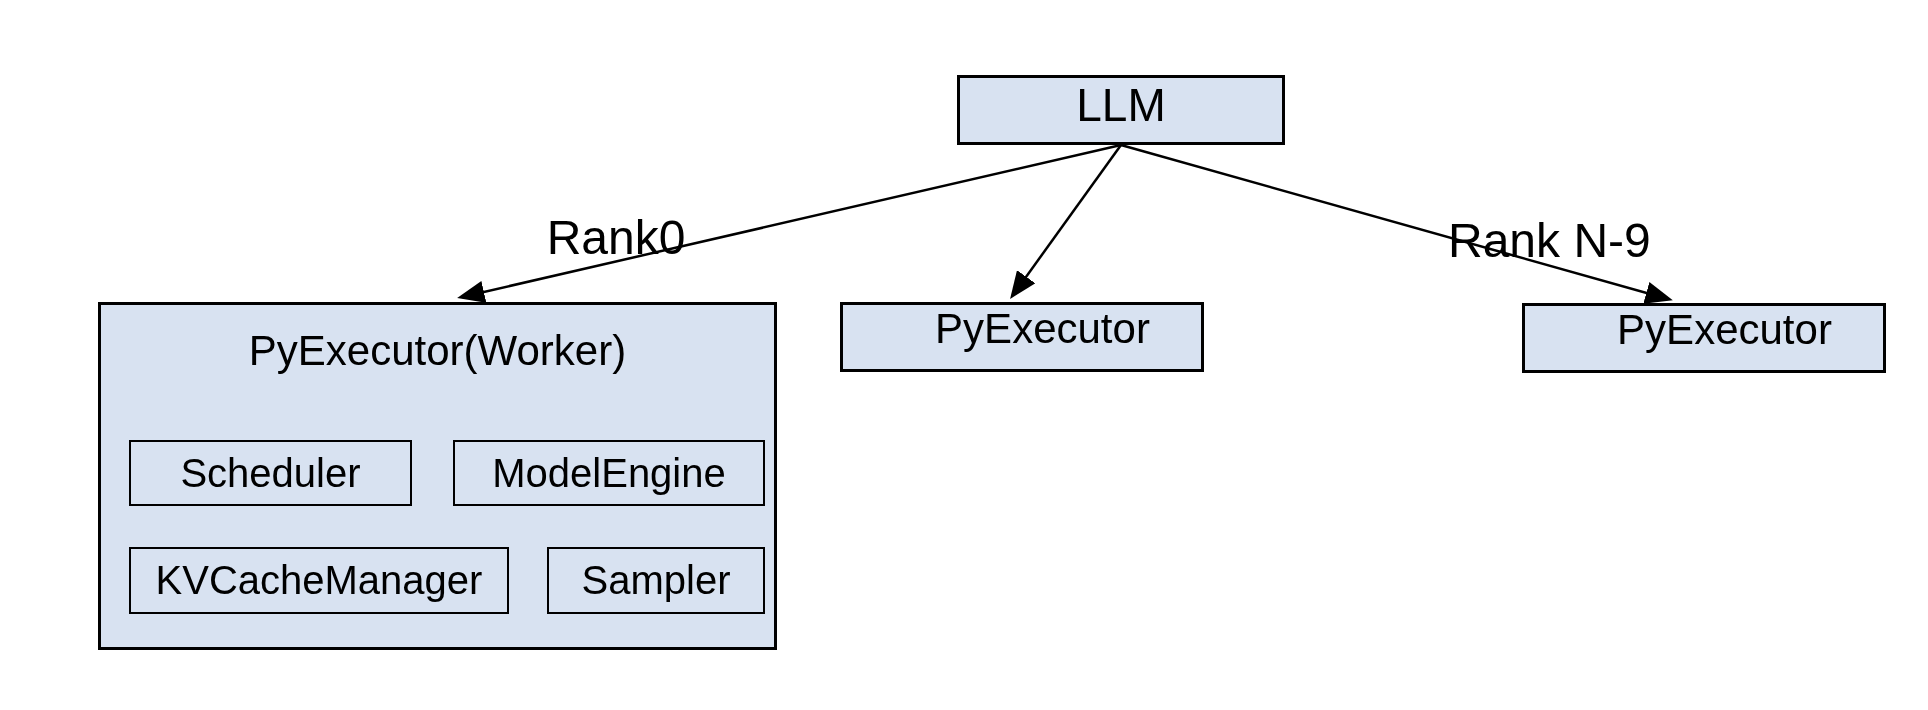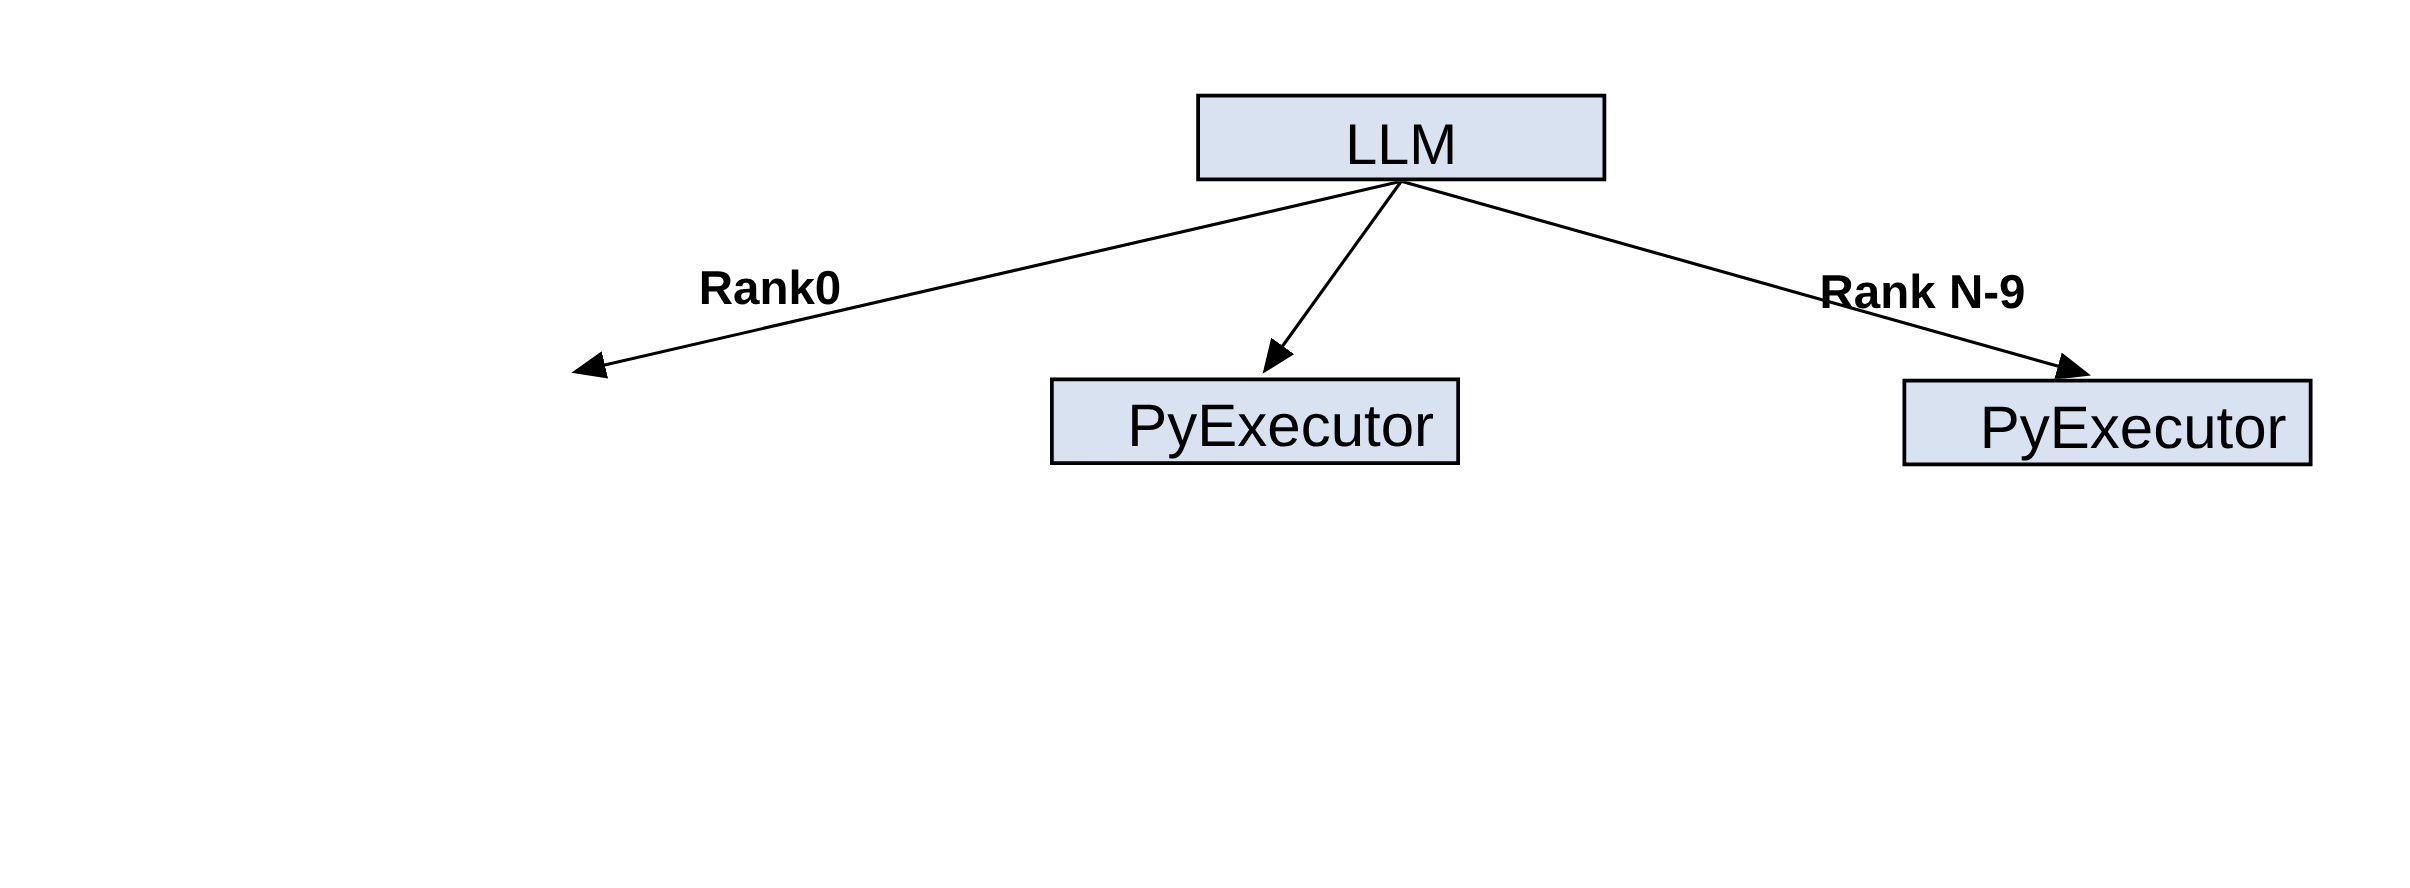--- a/index.html
+++ b/index.html
@@ -15,39 +15,39 @@
     font-family: "Liberation Sans", "DejaVu Sans", sans-serif;
     color: #000000;
     overflow: hidden;
   }
   .node {
     position: absolute;
     background: #d8e2f1;
     border: 3px solid #000000;
     box-sizing: border-box;
     display: flex;
-    align-items: flex-end;
+    align-items: flex-start;
     justify-content: center;
   }
   .node-label {
     white-space: nowrap;
   }
   
   .llm-box {
     left: 957px;
     top: 75px;
     width: 328px;
     height: 70px;
     font-size: 46px;
   }
   
   .exec-box {
-    width: 328px;
+    width: 364px;
     height: 70px;
-    font-size: 48px;
+    font-size: 42px;
     padding-left: 41px;
   }
   .exec-rank1 { left: 840px; top: 302px; }
   .exec-rankN { left: 1522px; top: 303px; }
   
   .worker-box {
     position: absolute;
     left: 98px;
     top: 302px;
     width: 679px;
@@ -75,24 +75,23 @@
     justify-content: center;
     font-size: 40px;
   }
   .comp-scheduler     { left: 28px;  top: 135px; width: 283px; height: 66px; }
   .comp-modelengine   { left: 352px; top: 135px; width: 312px; height: 66px; }
   .comp-kvcache       { left: 28px;  top: 242px; width: 380px; height: 67px; }
   .comp-sampler       { left: 446px; top: 242px; width: 218px; height: 67px; }
   
   .edge-label {
     position: absolute;
-    font-size: 38px;
+    font-size: 48px;
     white-space: nowrap;
     text-align: center;
-    font-weight: bold;
   }
   .edge-rank0 { left: 540px;  top: 210px; width: 152px; }
   .edge-rank1 { left: 885px;  top: 210px; width: 152px; }
   .edge-rankN { left: 1448px; top: 213px; width: 180px; }
   
   .arrows {
     position: absolute;
     left: 0;
     top: 0;
     width: 1928px;
@@ -116,20 +115,39 @@
     <line x1="1121" y1="145" x2="1668" y2="299" stroke="#000000" stroke-width="2.5" marker-end="url(#arrowhead)"></line>
   </svg>
 
   <div class="node llm-box">
     <span class="node-label">LLM</span>
   </div>
 
   <div class="edge-label edge-rank0">Rank0</div>
   <div class="edge-label edge-rankN">Rank N-9</div>
 
+  <div class="worker-box">
+    <div class="worker-title">PyExecutor(Worker)</div>
+
+    <div class="component comp-scheduler">
+      <span class="node-label">Scheduler</span>
+    </div>
+
+    <div class="component comp-modelengine">
+      <span class="node-label">ModelEngine</span>
+    </div>
+
+    <div class="component comp-kvcache">
+      <span class="node-label">KVCacheManager</span>
+    </div>
+
+    <div class="component comp-sampler">
+      <span class="node-label">Sampler</span>
+    </div>
+  </div>
 
   <div class="node exec-box exec-rank1">
     <span class="node-label">PyExecutor</span>
   </div>
 
   <div class="node exec-box exec-rankN">
     <span class="node-label">PyExecutor</span>
   </div>
 
 </div>

